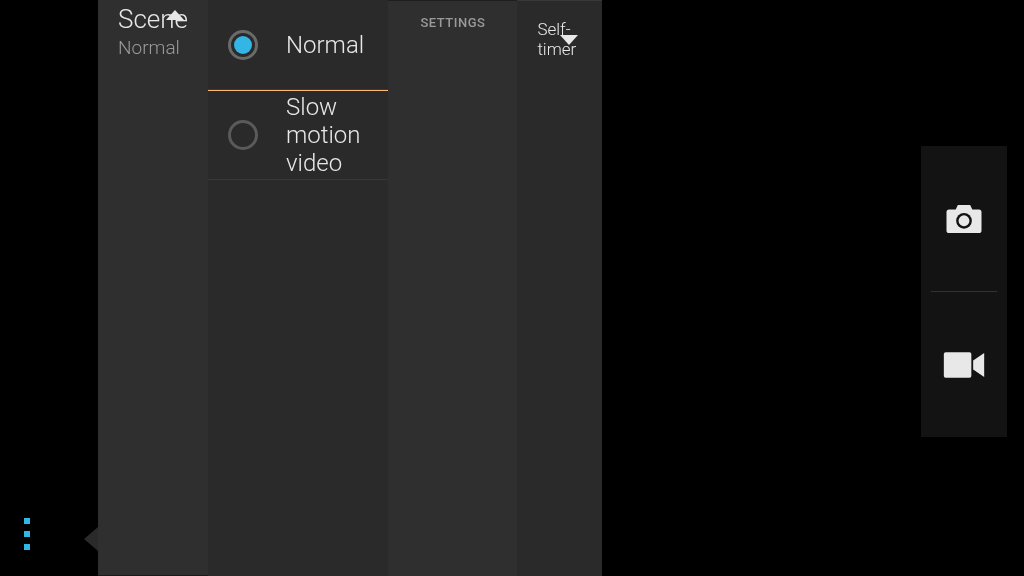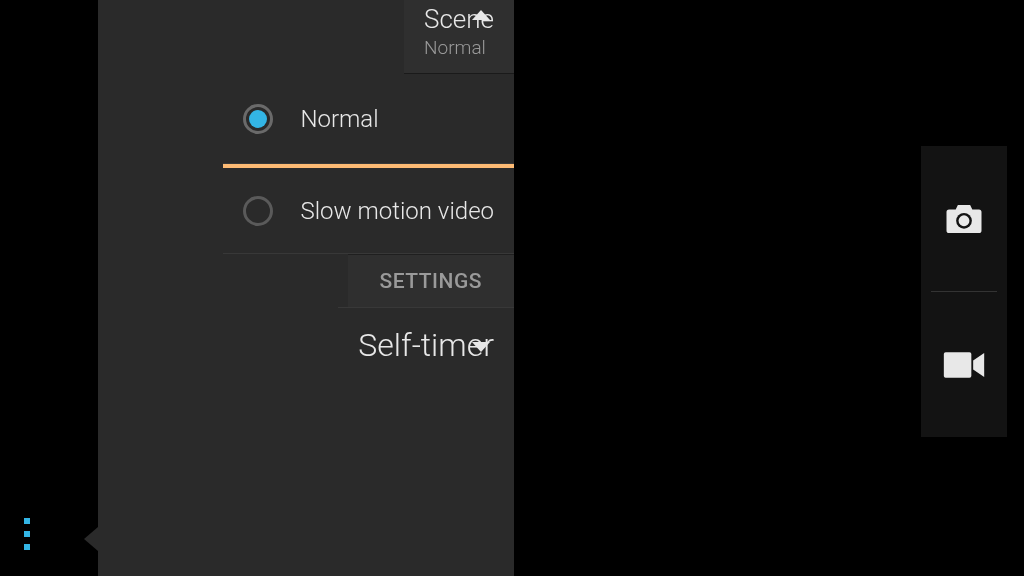--- a/index.html
+++ b/index.html
@@ -12,26 +12,24 @@
       height: 576px;
       background: #000;
       font-family: Roboto, "Helvetica Neue", Arial, sans-serif;
       overflow: hidden;
       position: relative;
     }
     .settings-panel {
       position: absolute;
       left: 98px;
       top: 0;
-      width: 416px;
+      width: 504px;
       height: 576px;
       background: #2a2a2a;
       display: flex;
-      flex-direction: column;
-      align-items: flex-end;
     }
     .scene-header {
       background: #2f2f2f;
       padding: 6px 20px 14px 20px;
       position: relative;
       border-bottom: 1px solid #1a1a1a;
     }
     .scene-title {
       color: #e8e8e8;
       font-size: 26px;
@@ -56,21 +54,21 @@
     }
     .options-area {
       background: #2a2a2a;
     }
     .option-row {
       display: flex;
       align-items: center;
       padding: 0 20px;
       height: 90px;
       border-bottom: 1px solid #383838;
-      border-top: 4px solid #fdba74;
+      border-top: 1px solid #fdba74;
       cursor: pointer;
     }
     .option-row:first-child {
       border-top: none;
     }
     .radio-outer {
       width: 30px;
       height: 30px;
       border-radius: 50%;
       border: 3px solid #5a5a5a;
@@ -94,31 +92,31 @@
       display: block;
     }
     .option-label {
       color: #e8e8e8;
       font-size: 24px;
       font-weight: 300;
     }
     .section-header {
       padding: 14px 32px;
       color: #9a9a9a;
-      font-size: 21px;
+      font-size: 13px;
       font-weight: 500;
       letter-spacing: 0.5px;
       background: #2f2f2f;
       border-top: 1px solid #1f1f1f;
     }
     .setting-item {
       padding: 18px 20px 0 20px;
       position: relative;
       color: #e8e8e8;
-      font-size: 32px;
+      font-size: 17px;
       font-weight: 300;
       border-top: 1px solid #383838;
     }
     .expand-arrow {
       position: absolute;
       right: 24px;
       top: 34px;
       width: 0;
       height: 0;
       border-left: 9px solid transparent;

